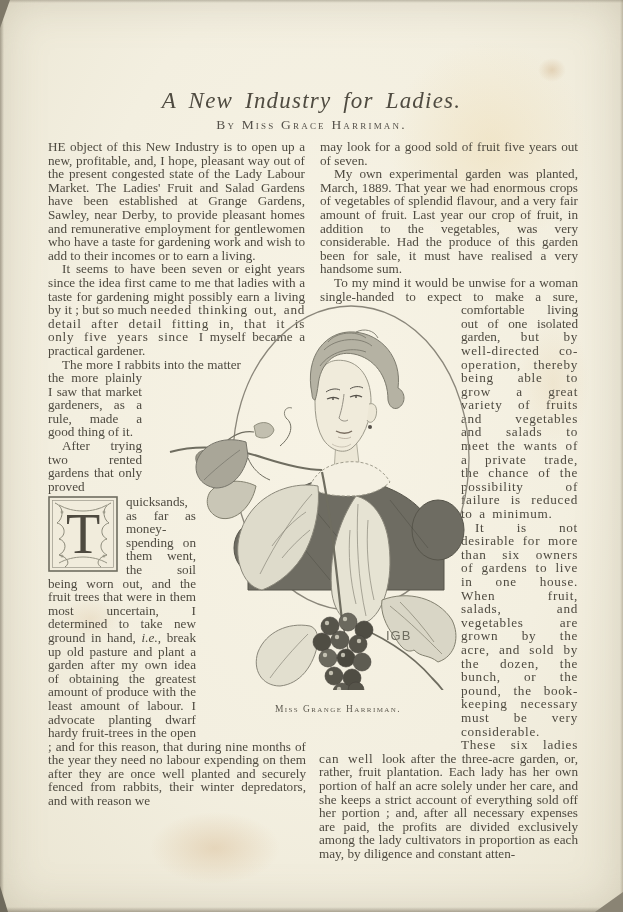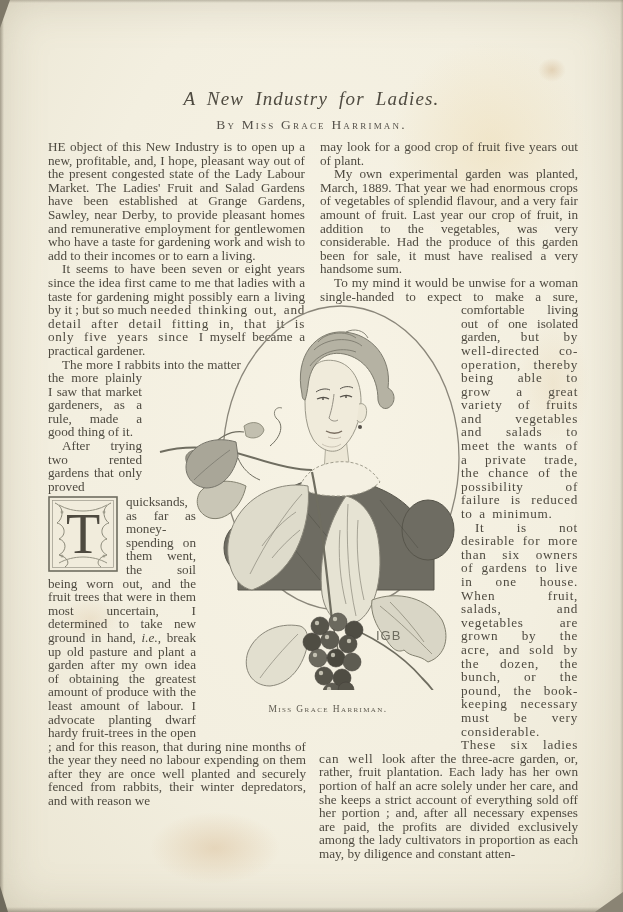--- a/index.html
+++ b/index.html
@@ -7,21 +7,21 @@
     position:relative;width:623px;height:912px;overflow:hidden;
     background:radial-gradient(ellipse at 52% 42%, #f7f3e5 0%, #f3efe0 55%, #eae5d2 100%);
     font-family:"Liberation Serif","DejaVu Serif",serif;
     color:#4e4a40;
     box-shadow:inset 0 0 46px rgba(140,130,105,0.28);
   }
   
   .title{
     position:absolute;top:88px;left:0;width:100%;margin:0;
     text-align:center;font-style:italic;font-weight:normal;
-    font-size:19px;letter-spacing:1.2px;word-spacing:5px;color:#4f4b41;
+    font-size:23px;letter-spacing:1.2px;word-spacing:5px;color:#4f4b41;
   }
   .byline{
     position:absolute;top:117px;left:0;width:100%;
     text-align:center;font-variant:small-caps;
     font-size:13.5px;letter-spacing:2.2px;color:#55514a;
   }
   
   .col{
     position:absolute;top:140px;
     font-size:13.2px;line-height:13.6px;text-align:justify;
@@ -36,21 +36,21 @@
   .sp{display:block;}
   .col-left .sL1{float:right;clear:right;width:1px;height:205px;}
   .col-left .sL2{float:right;clear:right;width:65px;height:38px;}
   .col-left .sL3{float:right;clear:right;width:164px;height:112px;}
   .col-left .sL4{float:right;clear:right;width:110px;height:242px;}
   .col-right .sR1{float:left;clear:left;width:1px;height:170px;}
   .col-right .sR2{float:left;clear:left;width:142px;height:435px;}
   
   .dropcap{float:left;width:70px;height:76px;margin:1px 8px 2px 0;}
   
-  .illustration{position:absolute;left:150px;top:290px;width:368px;height:440px;}
+  .illustration{position:absolute;left:160px;top:290px;width:368px;height:440px;}
   .illustration svg{display:block;}
   .caption{
     position:absolute;left:0;top:414px;width:356px;text-align:center;
     font-variant:small-caps;font-size:9.5px;letter-spacing:1.4px;color:#5e5a50;
   }
   
   .stain{position:absolute;border-radius:50%;pointer-events:none;}
   .stain1{left:390px;top:40px;width:200px;height:210px;
     background:radial-gradient(closest-side,rgba(238,221,182,0.55),rgba(238,221,182,0));}
   .stain2{left:150px;top:812px;width:130px;height:72px;
@@ -112,21 +112,21 @@
       </svg><span>HE object of this New Industry is to open up a new, profitable, and, I hope, pleasant way out of the present congested state of the Lady Labour Market. The Ladies' Fruit and Salad Gardens have been established at Grange Gardens, Sawley, near Derby, to provide pleasant homes and remunerative employment for gentlewomen who have a taste for gardening work and wish to add to their incomes or to earn a living.</span>
     </p>
     <p class="indent"><span>It seems to have been seven or eight years since the idea first came to me that ladies with a taste for gardening might possibly earn a living by it ; but so much </span><span class="loose">needed thinking out, and detail after detail fitting in, that it is only five years since </span><span>I myself became a practical gardener.</span></p>
     <p class="indent">The more I rabbits into the matter the more plainly I saw that market gardeners, as a rule, made a good thing of it.</p>
     <p class="indent"><span>After trying two rented gardens that only proved quicksands, as far as money-spending on them went, the soil being worn out, and the fruit trees that were in them most uncertain, I determined to take new ground in hand, </span><i>i.e.</i><span>, break up old pasture and plant a garden after my own idea of obtaining the greatest amount of produce with the least amount of labour. I advocate planting dwarf hardy fruit-trees in the open ; and for this reason, that during nine months of the year they need no labour expending on them after they are once well planted and securely fenced from rabbits, their winter depredators, and with reason we</span></p>
   </div>
 
   <div class="col col-right">
     <span class="sp sR1" aria-hidden="true"></span>
     <span class="sp sR2" aria-hidden="true"></span>
-    <p>may look for a good crop of fruit five years out of plant.</p>
+    <p>may look for a good sold of fruit five years out of seven.</p>
     <p class="indent">My own experimental garden was planted, March, 1889.  That year we had enormous crops of vegetables of splendid flavour, and a very fair amount of fruit.  Last year our crop of fruit, in addition to the vegetables, was very considerable.  Had the produce of this garden been for sale, it must have realised a very handsome sum.</p>
     <p class="indent"><span>To my mind it would be unwise for a woman single-handed to expect to make a sure, comfortable living out of one isolated garden, </span><span class="loose">but by well-directed co-operation, thereby being able to grow a great variety of fruits and vegetables and salads to meet the wants of a private trade, the chance of the possibility of failure is reduced to a minimum.</span></p>
     <p class="indent"><span class="loose">It is not desirable for more than six owners of gardens to live in one house.  When fruit, salads, and vegetables are grown by the acre, and sold by the dozen, the bunch, or the pound, the book-keeping necessary must be very considerable.  These six ladies can well </span><span>look after the three-acre garden, or, rather, fruit plantation.  Each lady has her own portion of half an acre solely under her care, and she keeps a strict account of everything sold off her portion ; and, after all necessary expenses are paid, the profits are divided exclusively among the lady cultivators in proportion as each may, by diligence and constant atten-</span></p>
   </div>
 
   <div class="illustration">
     <svg width="368" height="400" viewBox="0 0 368 400" xmlns="http://www.w3.org/2000/svg">
 
       <ellipse cx="191" cy="168" rx="118" ry="152" fill="none" stroke="#8a867a" stroke-width="1.3"></ellipse>
 
@@ -211,21 +211,21 @@
             <circle cx="177" cy="347" r="2.2"></circle>
           <circle cx="165" cy="365" r="2.2"></circle>
             <circle cx="183" cy="365" r="2.2"></circle>
             <circle cx="171" cy="383" r="2.2"></circle>
           <circle cx="179" cy="399" r="2.2"></circle>
             <circle cx="199" cy="351" r="2.2"></circle>
         </g>
       </g>
       <text x="226" y="350" font-family="'Liberation Sans',sans-serif" font-size="13" fill="#6f6d60" letter-spacing="1">IGB</text>
     </svg>
-    <div class="caption">Miss Grace Harriman.</div>
+    <div class="caption">Miss Grange Harriman.</div>
   </div>
 
   <div class="edge edge-left"></div>
   <div class="edge edge-top"></div>
   <div class="edge edge-bottom"></div>
   <div class="edge edge-right"></div>
   <div class="edge corner-tl"></div>
   <div class="edge corner-bl"></div>
   <div class="edge corner-br"></div>
 

